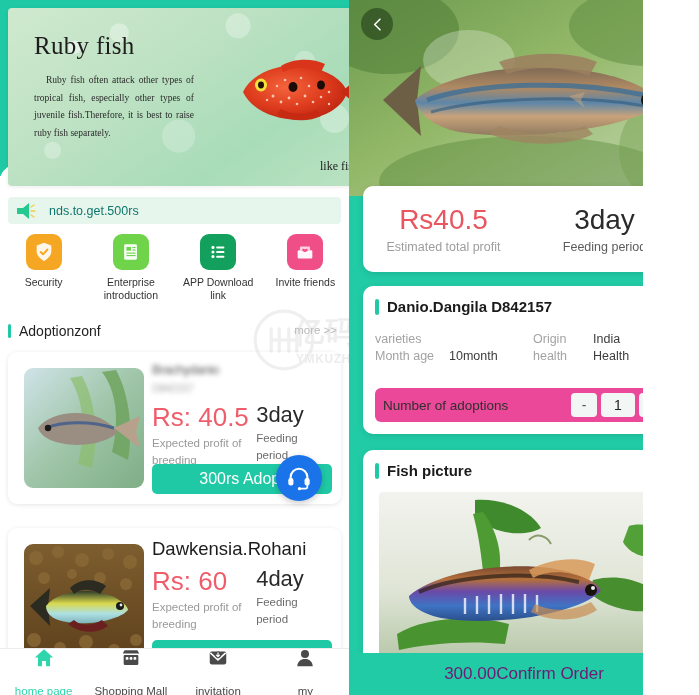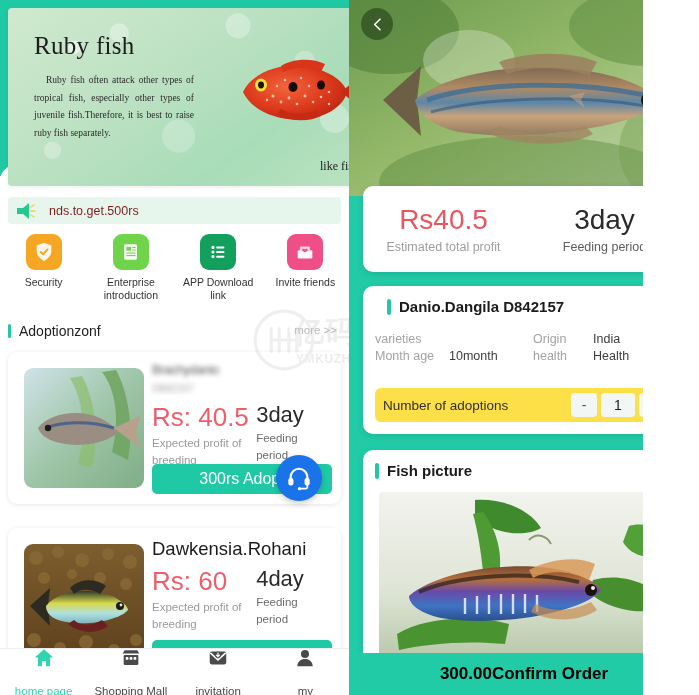--- a/index.html
+++ b/index.html
@@ -77,21 +77,21 @@
     position: absolute; left: 8px; top: 197px;
     width: 333px; height: 27px;
     background: #e7f6ec;
     border-radius: 4px;
     display: flex; align-items: center;
     padding-left: 8px;
     overflow: hidden;
   }
   .notice .horn { width: 20px; height: 18px; position: relative; flex: 0 0 auto; }
   .notice-text {
-    font-size: 12.5px; color: #7f1d1d; white-space: nowrap;
+    font-size: 12.5px; color: #0f766e; white-space: nowrap;
     margin-left: 1px;
     padding-left: 12px;
   }
 
   
   .iconrow {
     position: absolute; left: 0; top: 234px;
     width: 349px; height: 72px;
     display: flex;
   }
@@ -225,33 +225,33 @@
   .pc-cap { font-size: 12.5px; color: #9d9d9d; margin-top: 4px; }
   .pc-cap.dark { color: #5c5c5c; }
 
   .detail-card {
     position: absolute; left: 14px; top: 286px;
     width: 322px; height: 148px;
     background: #ffffff; border-radius: 10px;
     box-shadow: 0 2px 7px rgba(0,0,0,.10);
     z-index: 4;
   }
-  .dc-head { display: flex; align-items: flex-end; padding: 12px 0 0 24px; }
+  .dc-head { display: flex; align-items: flex-end; padding: 12px 0 0 12px; }
   .dc-bar { width: 4px; height: 16px; background: #20c9a5; border-radius: 2px; }
   .dc-title { margin-left: 8px; font-size: 15px; color: #1b1b1b; font-weight: bold; }
   .dc-grid {
     position: absolute; left: 12px; top: 46px; width: 298px;
     display: grid; grid-template-columns: 74px 84px 60px 70px;
     row-gap: 3px; align-items: center;
   }
   .dc-key { font-size: 12.5px; color: #a3a3a3; }
   .dc-val { font-size: 12.5px; color: #3c3c3c; }
   .dc-qty-row {
     position: absolute; left: 12px; bottom: 12px; width: 298px; height: 34px;
-    background: #fde047; border-radius: 6px;
+    background: #ec4899; border-radius: 6px;
     display: flex; align-items: center; justify-content: space-between;
     padding: 0 8px;
     margin-top: 16px;
   }
   .dc-qty-label { font-size: 13.5px; color: #2f2f2f; }
   .stepper { display: flex; align-items: center; gap: 4px; }
   .step-btn {
     width: 26px; height: 24px; background: #f2f6f4; border: none; border-radius: 4px;
     font-size: 14px; color: #555; cursor: pointer;
     font-family: "Liberation Sans", sans-serif;
@@ -271,21 +271,21 @@
   }
   .pic-head { display: flex; align-items: center; padding: 12px 0 0 12px; }
   .pic-title { margin-left: 8px; font-size: 15px; color: #1b1b1b; font-weight: bold; }
   .pic-img {
     position: absolute; left: 16px; top: 42px; width: 290px; height: 164px;
     border-radius: 4px; overflow: hidden;
   }
   .confirm-bar {
     position: absolute; left: 0; bottom: 0; width: 350px; height: 42px;
     background: #21cba6; border: none;
-    color: #000000; font-size: 17px; font-weight: bold;
+    color: #701a75; font-size: 17px; font-weight: normal;
     font-family: "Liberation Sans", sans-serif;
     cursor: pointer; z-index: 10;
   }
 </style>
 </head>
 <body>
 
 <div class="screen">
 
   <div class="pane-left">

